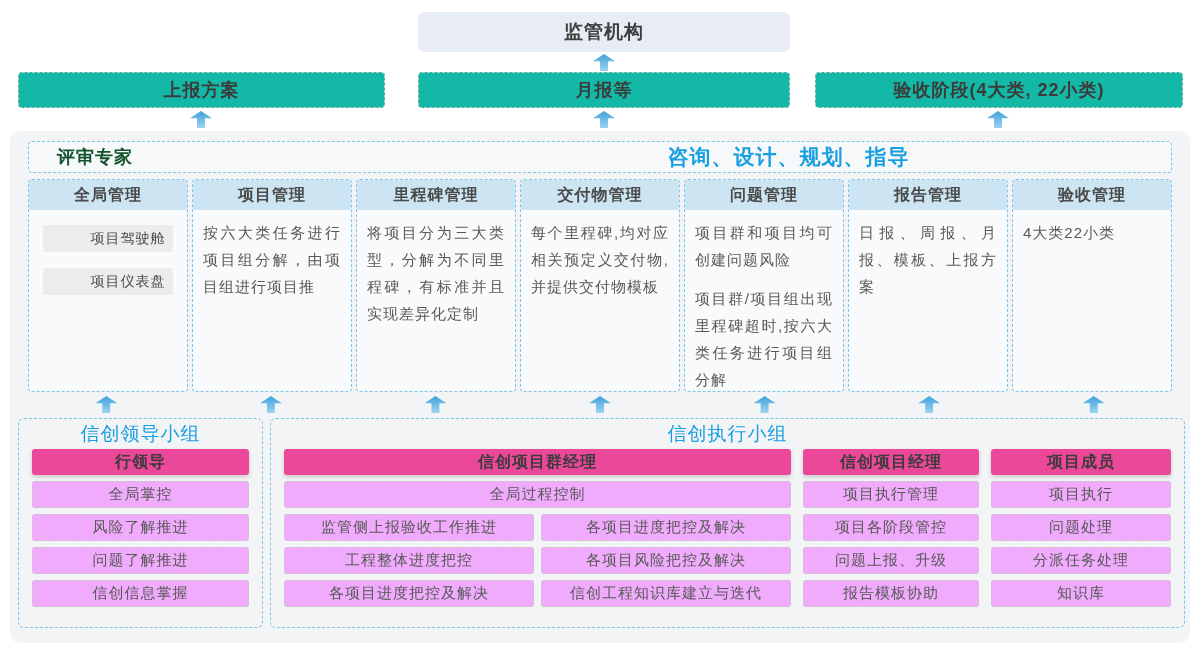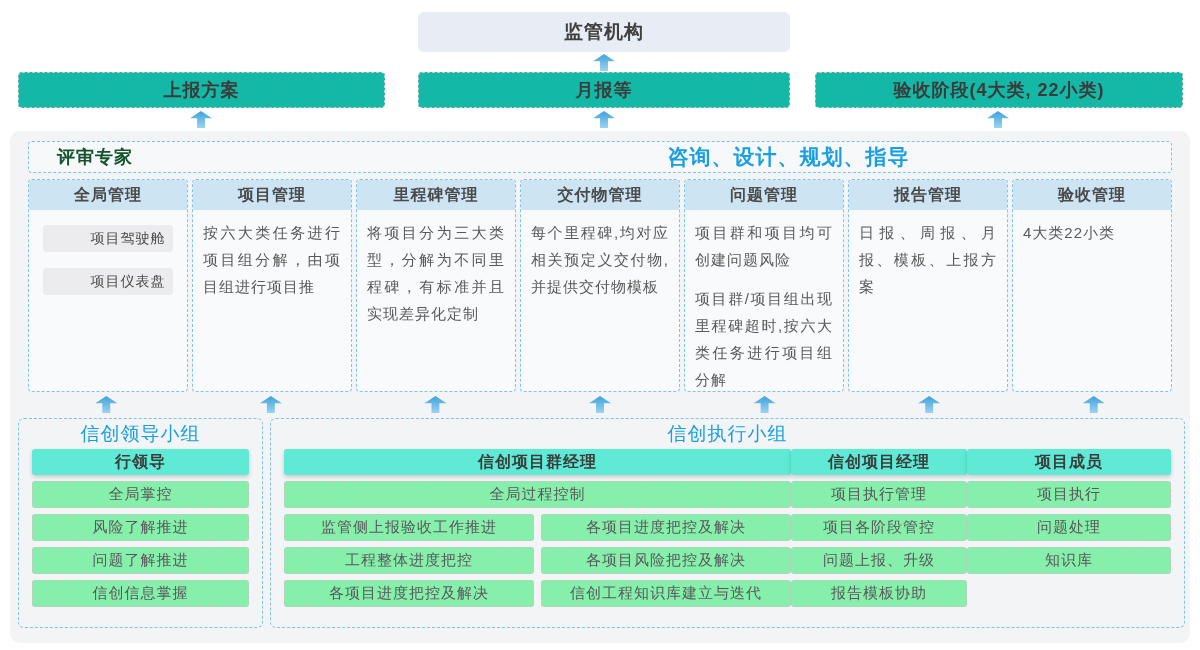--- a/index.html
+++ b/index.html
@@ -42,26 +42,26 @@
 
   .arrows-mid{position:absolute;left:18px;right:18px;top:265px;height:17px;display:flex;gap:8px;}
   .arrows-mid .cell{flex:1;display:flex;justify-content:center;}
 
   
   .group-box{position:absolute;top:287px;border:1px dashed #7ec3ea;border-radius:6px;box-sizing:border-box;height:210px;}
   .leader-box{left:8px;width:245px;}
   .exec-box{left:260px;width:915px;}
   .group-title{height:30px;display:flex;align-items:center;justify-content:center;
     color:#189fe2;font-weight:normal;font-size:19px;letter-spacing:1px;}
-  .role-box{height:26px;background:#5eead4;border-radius:3px;box-shadow:0 2px 4px rgba(0,0,0,0.18);
+  .role-box{height:26px;background:#ec4899;border-radius:3px;box-shadow:0 2px 4px rgba(0,0,0,0.18);
     display:flex;align-items:center;justify-content:center;font-weight:bold;font-size:16px;color:#3b3b3b;letter-spacing:1px;}
-  .item-box{height:27px;margin-top:6px;background:#86efac;border:1px dashed #c6c6c6;border-radius:3px;box-sizing:border-box;
+  .item-box{height:27px;margin-top:6px;background:#f0abfc;border:1px dashed #c6c6c6;border-radius:3px;box-sizing:border-box;
     display:flex;align-items:center;justify-content:center;font-size:15px;color:#595959;letter-spacing:1px;white-space:nowrap;}
   .leader-inner{padding:0 13px;}
-  .exec-inner{display:flex;gap:0;padding:0 13px;}
+  .exec-inner{display:flex;gap:12px;padding:0 13px;}
   .pm-col{width:507px;display:flex;flex-direction:column;}
   .mgr-col{width:176px;display:flex;flex-direction:column;}
   .member-col{flex:1;display:flex;flex-direction:column;}
   .pm-row{display:flex;gap:7px;}
   .pm-row .item-box{flex:1;}
 </style>
 </head>
 <body>
 
 <div class="canvas">
@@ -210,20 +210,21 @@
           <div class="item-box">项目执行管理</div>
           <div class="item-box">项目各阶段管控</div>
           <div class="item-box">问题上报、升级</div>
           <div class="item-box">报告模板协助</div>
         </div>
 
         <div class="member-col">
           <div class="role-box">项目成员</div>
           <div class="item-box">项目执行</div>
           <div class="item-box">问题处理</div>
+          <div class="item-box">分派任务处理</div>
           <div class="item-box">知识库</div>
         </div>
 
       </div>
     </div>
 
   </div>
 </div>
 
 </body></html>

